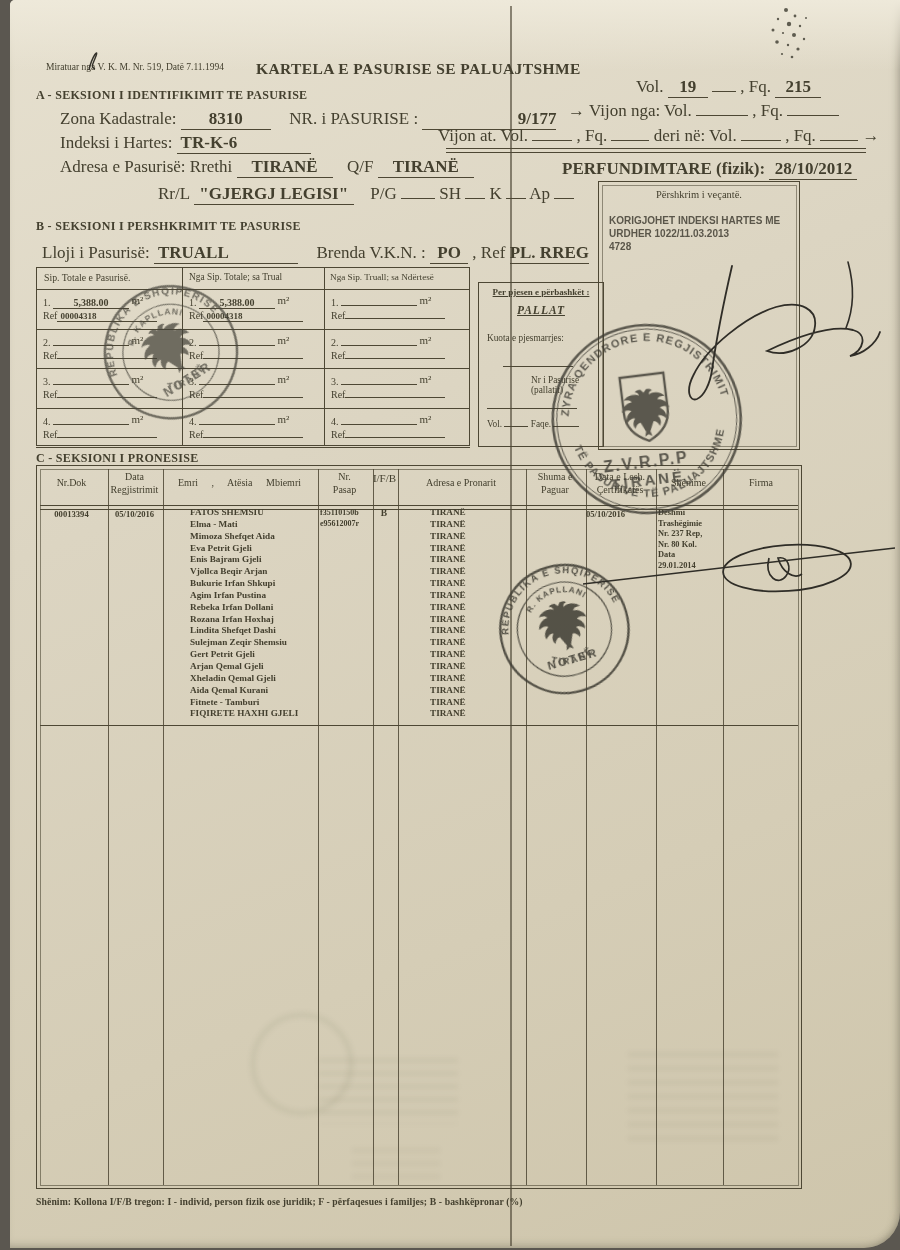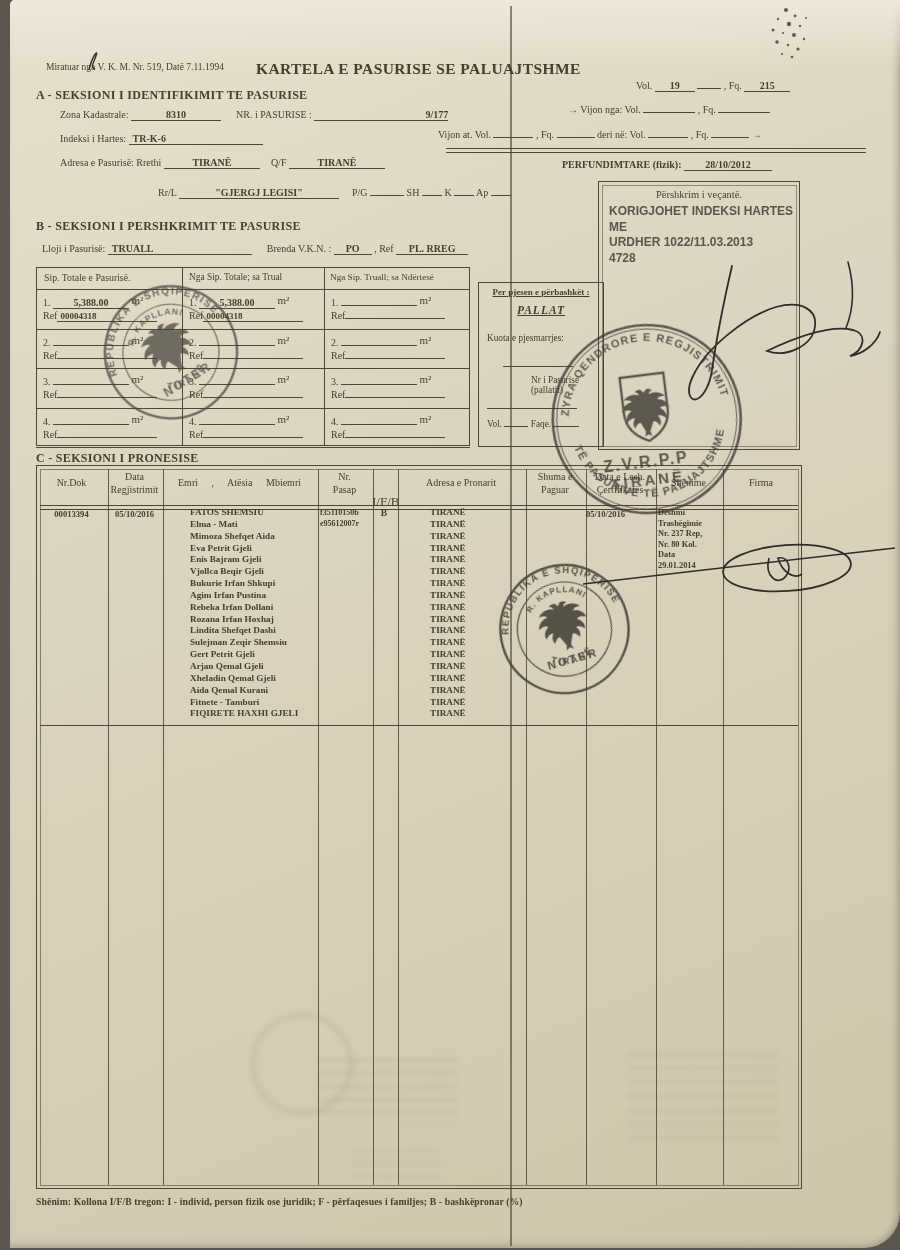--- a/index.html
+++ b/index.html
@@ -5,32 +5,32 @@
   html,body{margin:0;padding:0;background:#8a877f;}
   .page{position:relative;width:900px;height:1250px;overflow:hidden;background:#5b5750;
         font-family:"Liberation Serif","DejaVu Serif",serif;color:#44402f;}
   .paper{position:absolute;left:10px;top:0;right:0;bottom:2px;
         background:linear-gradient(158deg,#e6e0cf 0%,#dcd5c2 35%,#d5cdb6 70%,#cec5ab 100%);
         border-bottom-right-radius:36px;border-top-left-radius:5px;
         box-shadow:inset -7px 0 9px -5px rgba(90,85,70,.4), inset 0 -7px 9px -5px rgba(90,85,70,.35);}
   .paper-light{position:absolute;left:10px;top:0;right:0;height:70px;
         background:linear-gradient(#eee9da,rgba(238,233,218,0));border-top-left-radius:5px;}
   .abs{position:absolute;}
-  .lbl{font-size:10px;white-space:nowrap;}
+  .lbl{font-size:17px;white-space:nowrap;}
   .b{font-weight:700;}
   .u{display:inline-block;border-bottom:1.2px solid #4d4734;text-align:center;font-weight:700;}
   .bk{display:inline-block;border-bottom:1.2px solid #4d4734;height:11px;}
   .hd{font-weight:700;font-size:12px;letter-spacing:.3px;white-space:nowrap;}
   .divider-v{position:absolute;left:510px;top:6px;width:1.5px;height:1240px;background:rgba(70,64,46,.6);}
   
   .pbox{position:absolute;left:598px;top:181px;width:200px;height:267px;border:1.6px solid #4d4734;}
   .pbox::before{content:"";position:absolute;inset:2.5px;border:1px solid rgba(77,71,52,.55);}
   .pbox-title{position:absolute;left:0;right:0;top:7px;text-align:center;font-size:10.5px;}
-  .pbox-body{position:absolute;left:10px;top:22px;font-family:"Liberation Sans","DejaVu Sans",sans-serif;
-        font-size:12px;font-weight:700;color:#5a564a;line-height:1.3;}
+  .pbox-body{position:absolute;left:10px;top:32px;font-family:"Liberation Sans","DejaVu Sans",sans-serif;
+        font-size:10px;font-weight:700;color:#5a564a;line-height:1.3;}
   
   .btable{position:absolute;left:36px;top:267px;width:434px;height:177px;
         border-top:1.6px solid #4d4734;border-bottom:3px double #4d4734;}
   .bvline{position:absolute;top:0;bottom:0;width:1.2px;background:#4d4734;}
   .bhead{position:absolute;top:4px;font-size:9.8px;white-space:nowrap;}
   .bhead-rule{position:absolute;left:0;right:0;top:21px;height:1px;background:#4d4734;}
   .brows{position:absolute;left:0;right:0;top:22px;}
   .brow{position:relative;height:38.7px;border-bottom:1px solid #4d4734;}
   .brow:last-child{border-bottom:none;}
   .bcell{position:absolute;top:0;height:100%;font-size:10px;}
@@ -285,21 +285,21 @@
     <div class="chead-rule"></div>
     <div class="crow-rule"></div>
   </div>
 
   <div class="chead" style="left:36px;width:71px;top:477px;">Nr.Dok</div>
   <div class="chead" style="left:107px;width:55px;top:471px;">Data
 Regjistrimit</div>
   <div class="chead" style="left:162px;width:155px;top:477px;word-spacing:11px;">Emri , Atësia Mbiemri</div>
   <div class="chead" style="left:317px;width:55px;top:471px;">Nr.
 Pasap</div>
-  <div class="chead" style="left:372px;width:25px;top:494px;font-size:13px;">I/F/B</div>
+  <div class="chead" style="left:372px;width:25px;top:472px;font-size:11px;">I/F/B</div>
   <div class="chead" style="left:397px;width:128px;top:477px;">Adresa e Pronarit</div>
   <div class="chead" style="left:525px;width:60px;top:471px;">Shuma e
 Paguar</div>
   <div class="chead" style="left:585px;width:70px;top:471px;">Data e Lesh.
 Çertifikatës</div>
   <div class="chead" style="left:655px;width:67px;top:477px;">Shënime</div>
   <div class="chead" style="left:722px;width:78px;top:477px;">Firma</div>
 
   <div class="cval" style="left:36px;width:71px;top:509px;">00013394</div>
   <div class="cval" style="left:107px;width:55px;top:509px;">05/10/2016</div>
@@ -334,21 +334,21 @@
     </div>
       <div class="owner-row">
       <span class="owner-name">Eva Petrit Gjeli</span>
       <span class="owner-city">TIRANË</span>
     </div>
       <div class="owner-row">
       <span class="owner-name">Enis Bajram Gjeli</span>
       <span class="owner-city">TIRANË</span>
     </div>
       <div class="owner-row">
-      <span class="owner-name">Vjollca Beqir Gjeli</span>
+      <span class="owner-name">Vjollca Beqir Arjan</span>
       <span class="owner-city">TIRANË</span>
     </div>
       <div class="owner-row">
       <span class="owner-name">Bukurie Irfan Shkupi</span>
       <span class="owner-city">TIRANË</span>
     </div>
       <div class="owner-row">
       <span class="owner-name">Agim Irfan Pustina</span>
       <span class="owner-city">TIRANË</span>
     </div>

